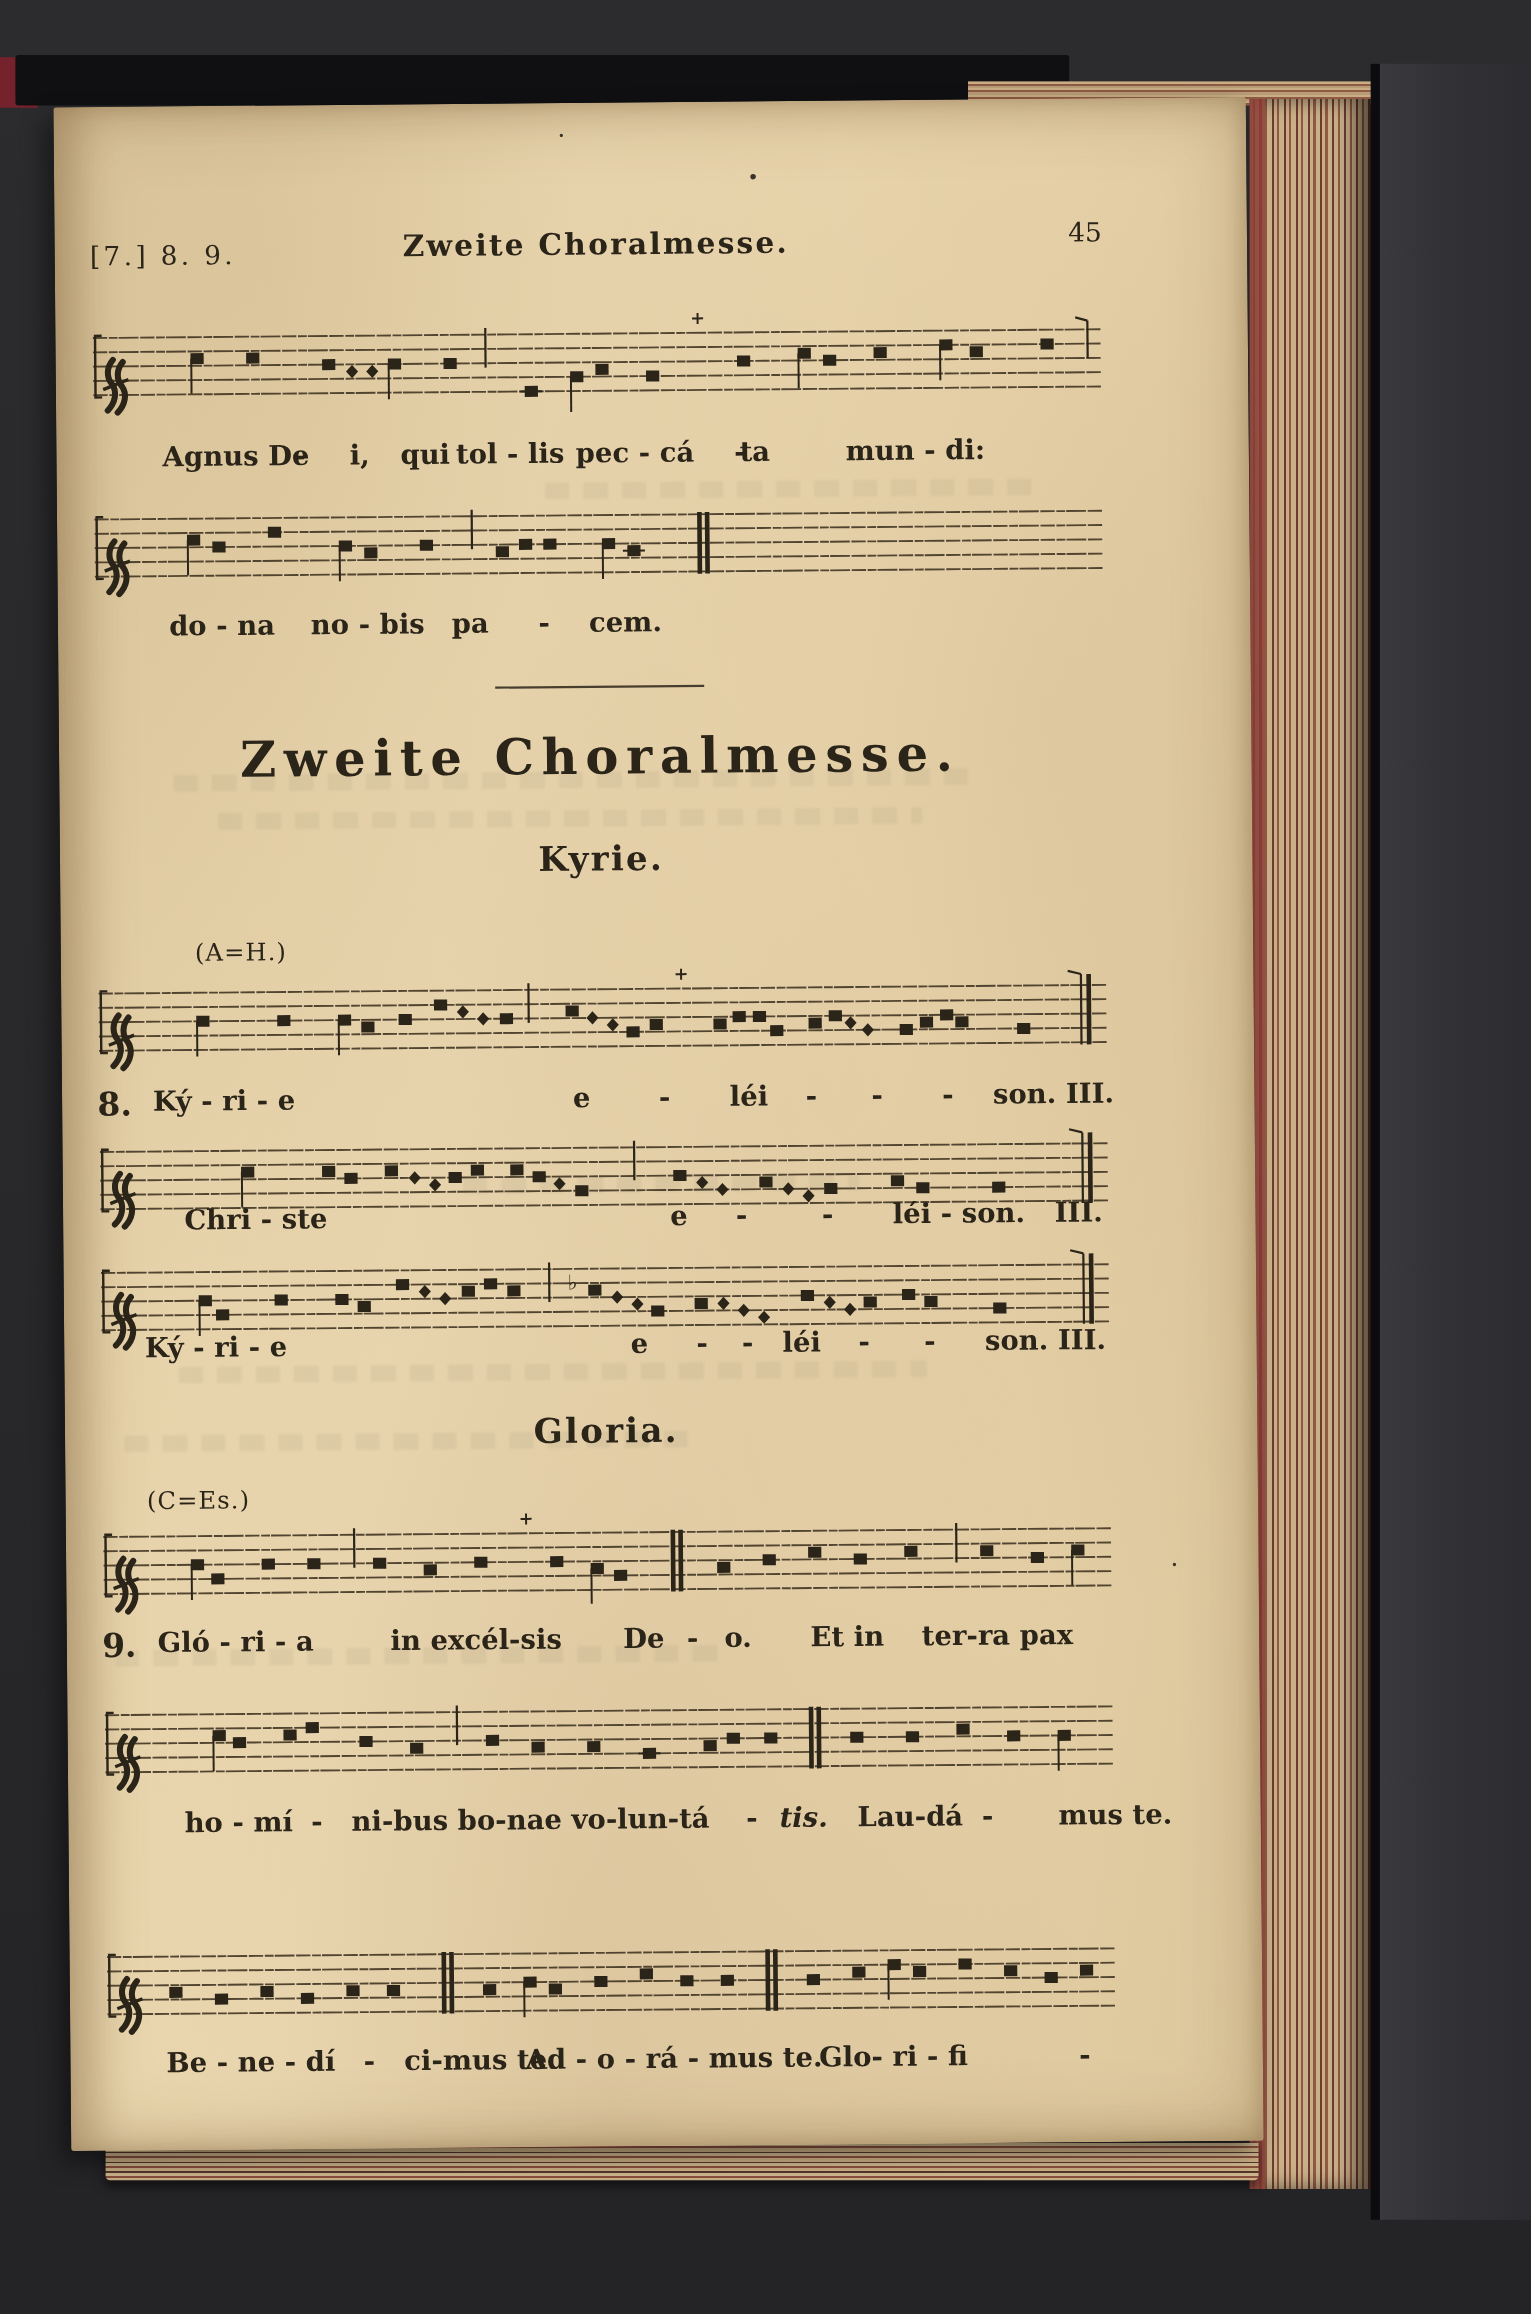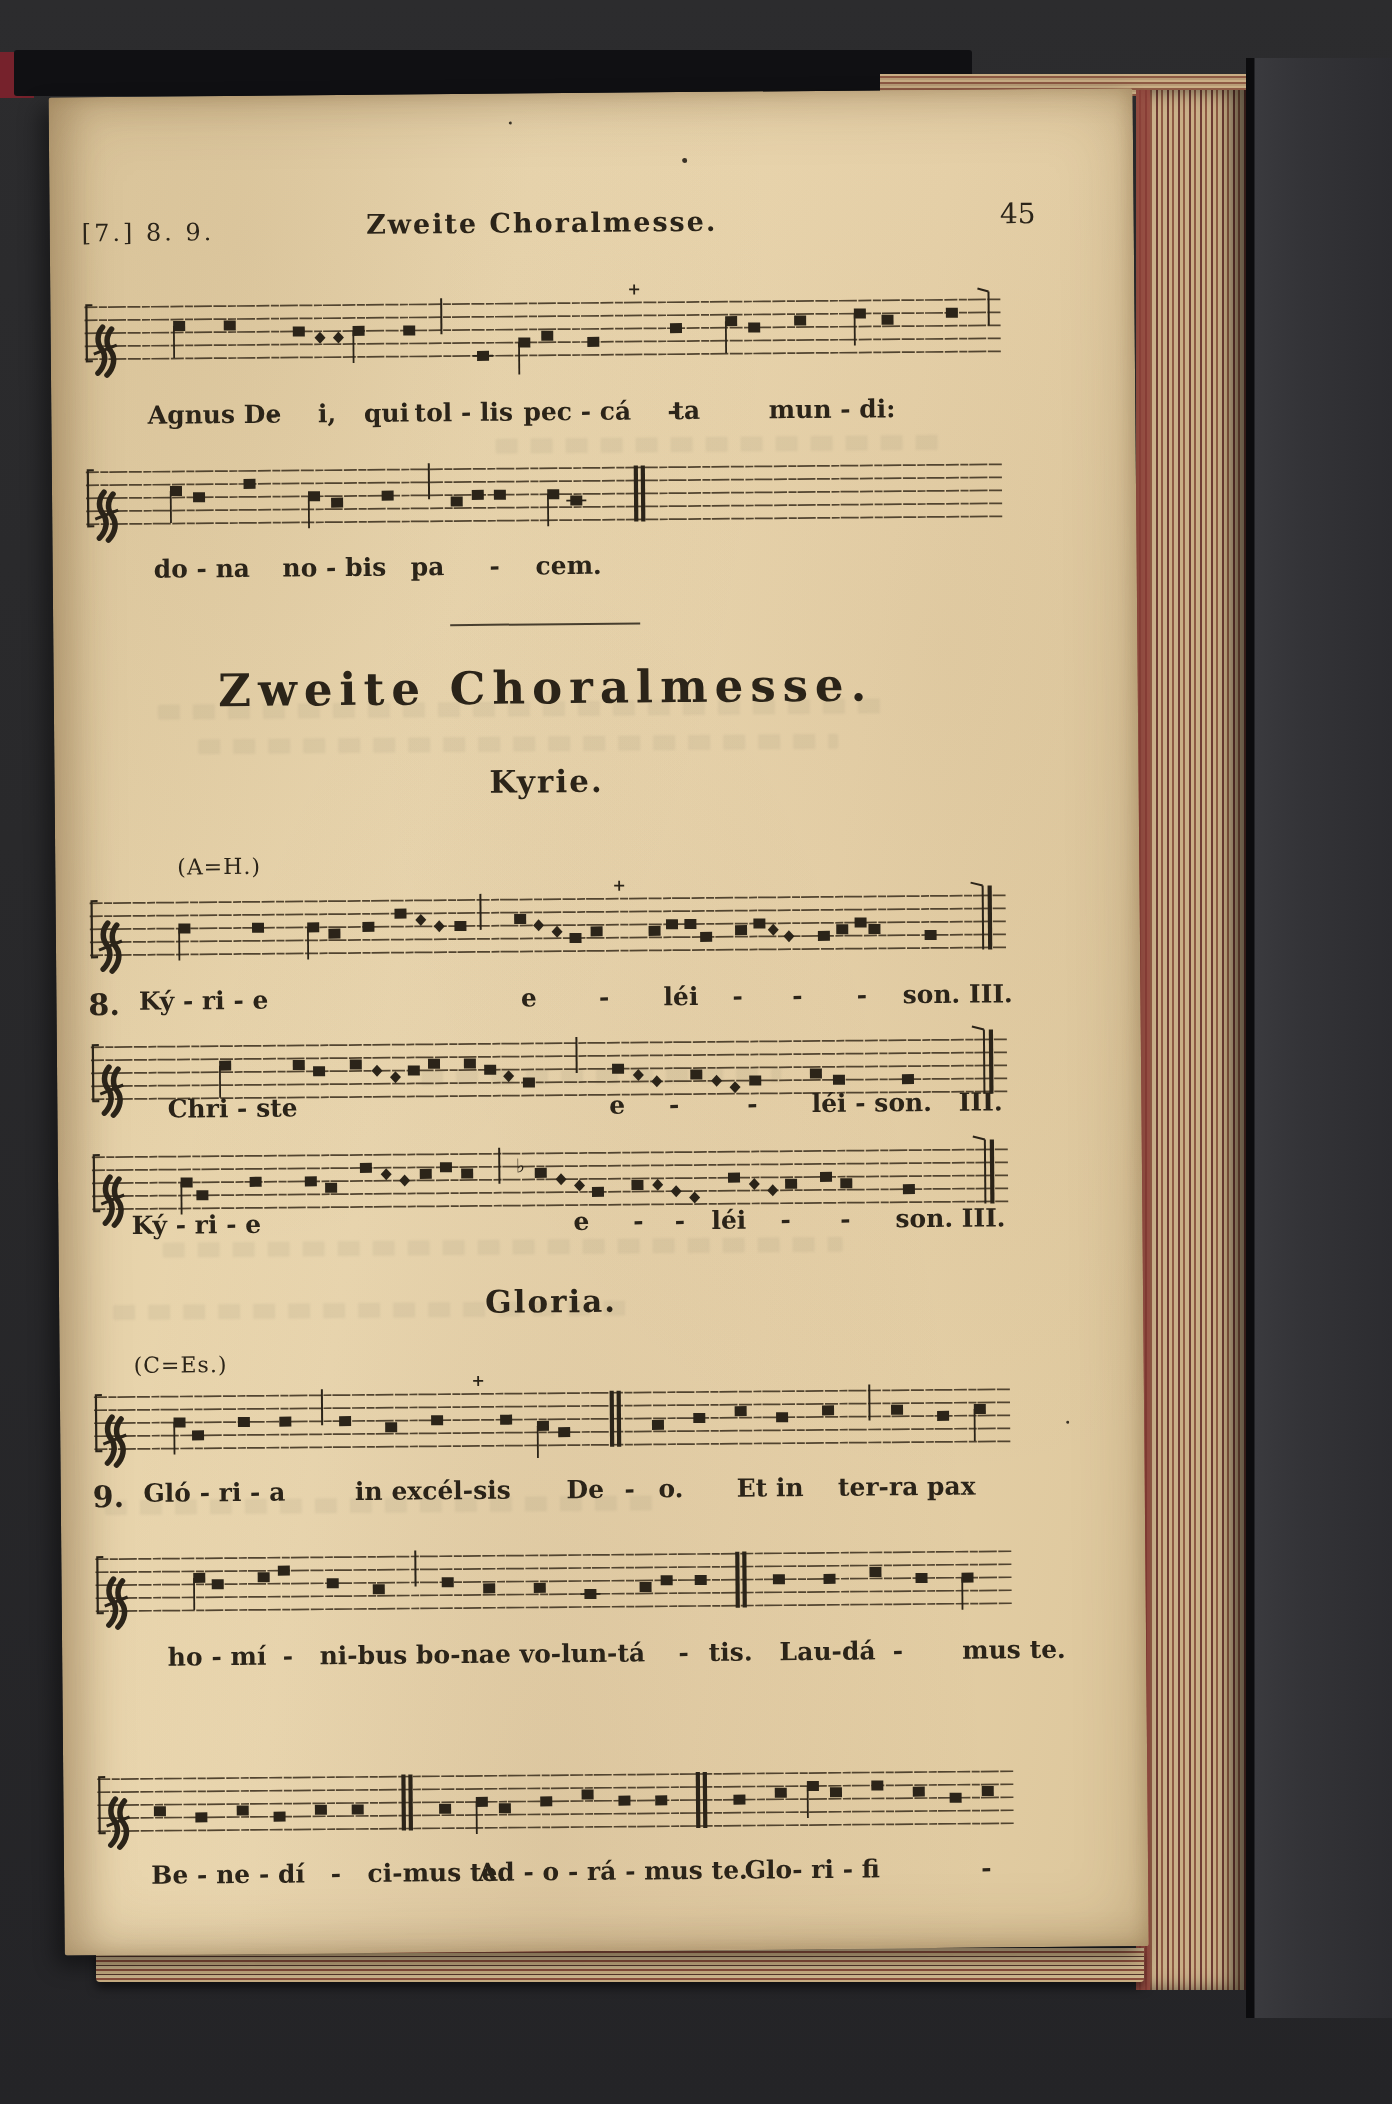--- a/index.html
+++ b/index.html
@@ -33,21 +33,21 @@
     box-shadow:inset 0 0 70px rgba(90,58,22,.28), inset 22px 0 34px rgba(90,58,22,.22),
                inset -6px 0 14px rgba(90,58,22,.15), -8px 10px 22px rgba(0,0,0,.45);}
   
   .ghost{position:absolute;height:15px;filter:blur(1.2px);opacity:.55;border-radius:2px;
     background:repeating-linear-gradient(90deg,rgba(112,112,88,.16) 0 22px,transparent 22px 35px);}
   .speck{position:absolute;background:#3a3226;border-radius:50%;}
   
   .hdr{position:absolute;color:var(--ink,#2b2419);}
   .hdr-left{left:88px;top:214px;font-size:24px;letter-spacing:3px;}
   .hdr-center{left:88px;top:206px;width:920px;text-align:center;font-weight:700;font-size:27px;letter-spacing:2px;}
-  .hdr-right{left:974px;top:200px;width:68px;text-align:right;font-size:28px;}
+  .hdr-right{left:940px;top:200px;width:68px;text-align:right;font-size:24px;}
   .title{position:absolute;left:88px;width:920px;text-align:center;font-weight:700;font-size:45px;
     letter-spacing:7px;color:var(--ink,#2b2419);}
   .subtitle{position:absolute;left:88px;width:920px;text-align:center;font-weight:700;font-size:31px;
     letter-spacing:2px;color:var(--ink,#2b2419);}
   .annotation{position:absolute;font-size:22px;letter-spacing:1px;color:var(--ink,#2b2419);}
   .rule{position:absolute;left:453px;width:190px;height:2px;background:var(--ink,#2b2419);opacity:.85;}
   
   .staff{position:absolute;left:88px;overflow:visible;}
   .sline{stroke:var(--line,#4a3d2a);stroke-width:1.7;stroke-dasharray:13 1.5 8 1 18 1.5;opacity:.95;}
   .bracket{stroke:var(--ink,#2b2419);stroke-width:2.2;fill:none;}
@@ -434,21 +434,21 @@
         <rect x="776" y="44.5" width="12" height="10" class="ink"></rect>
         <rect x="822" y="51" width="12" height="10" class="ink"></rect>
         <rect x="868" y="51" width="12" height="10" class="ink"></rect>
         <line x1="868.7" y1="56" x2="868.7" y2="88" class="stem"></line>
       </svg>
       <div class="lyrics" style="top: 1638px;">
         <span class="syl" style="left: 73.6px;">ho - mí</span>
         <span class="syl" style="left: 188.6px;">-</span>
         <span class="syl" style="left: 225.4px;">ni-bus bo-nae vo-lun-tá</span>
         <span class="syl" style="left: 584.2px;">-</span>
-        <span class="syl" style="left: 614.56px;">tis.</span>
+        <span class="syl" style="left: 614.56px; font-style: italic;">tis.</span>
         <span class="syl" style="left: 685.4px;">Lau-dá</span>
         <span class="syl" style="left: 798.56px;">-</span>
         <span class="syl" style="left: 868px;">mus te.</span>
       </div>
       <svg class="staff" width="920" height="124" viewBox="0 0 920 124" style="top: 1744px;">
         <line x1="2" y1="30" x2="918" y2="30" class="sline"></line>
         <line x1="2" y1="43" x2="918" y2="43" class="sline"></line>
         <line x1="2" y1="56" x2="918" y2="56" class="sline"></line>
         <line x1="2" y1="69" x2="918" y2="69" class="sline"></line>
         <line x1="2" y1="82" x2="918" y2="82" class="sline"></line>

